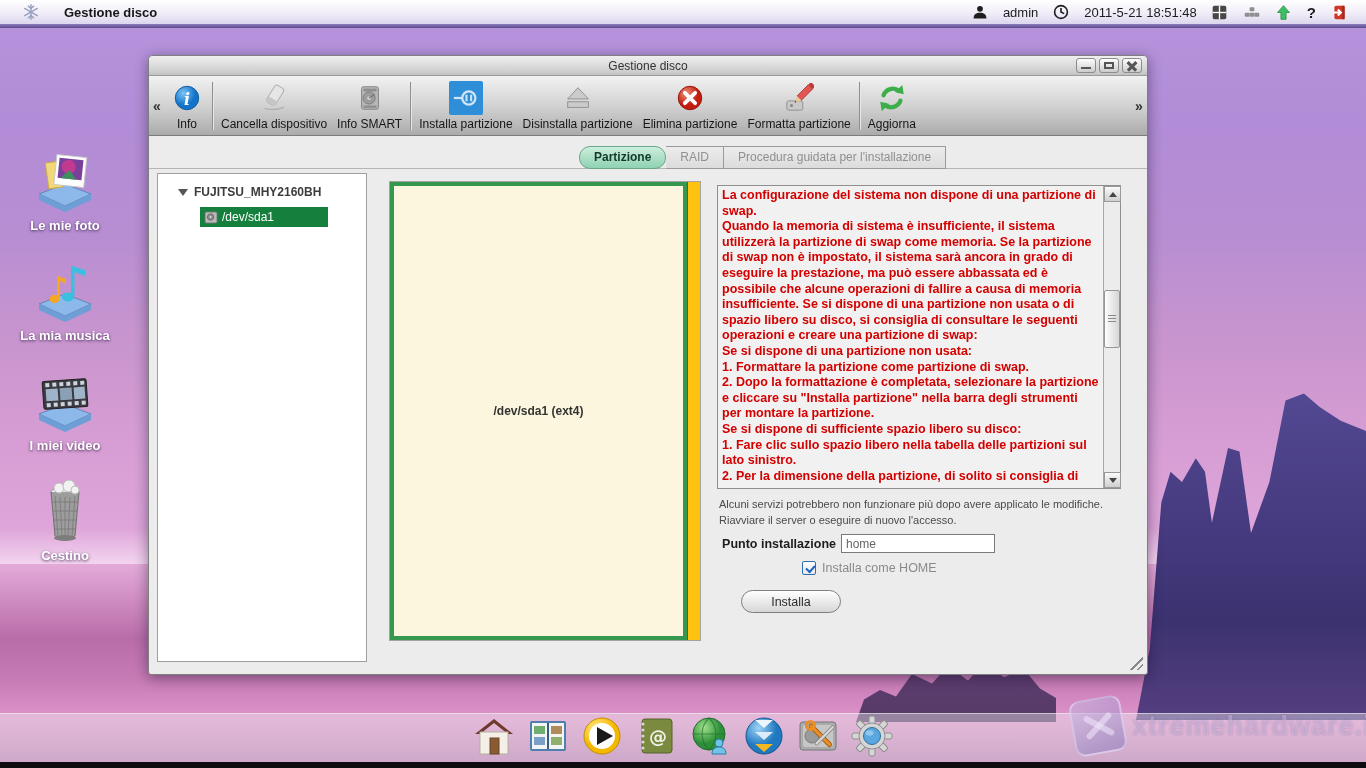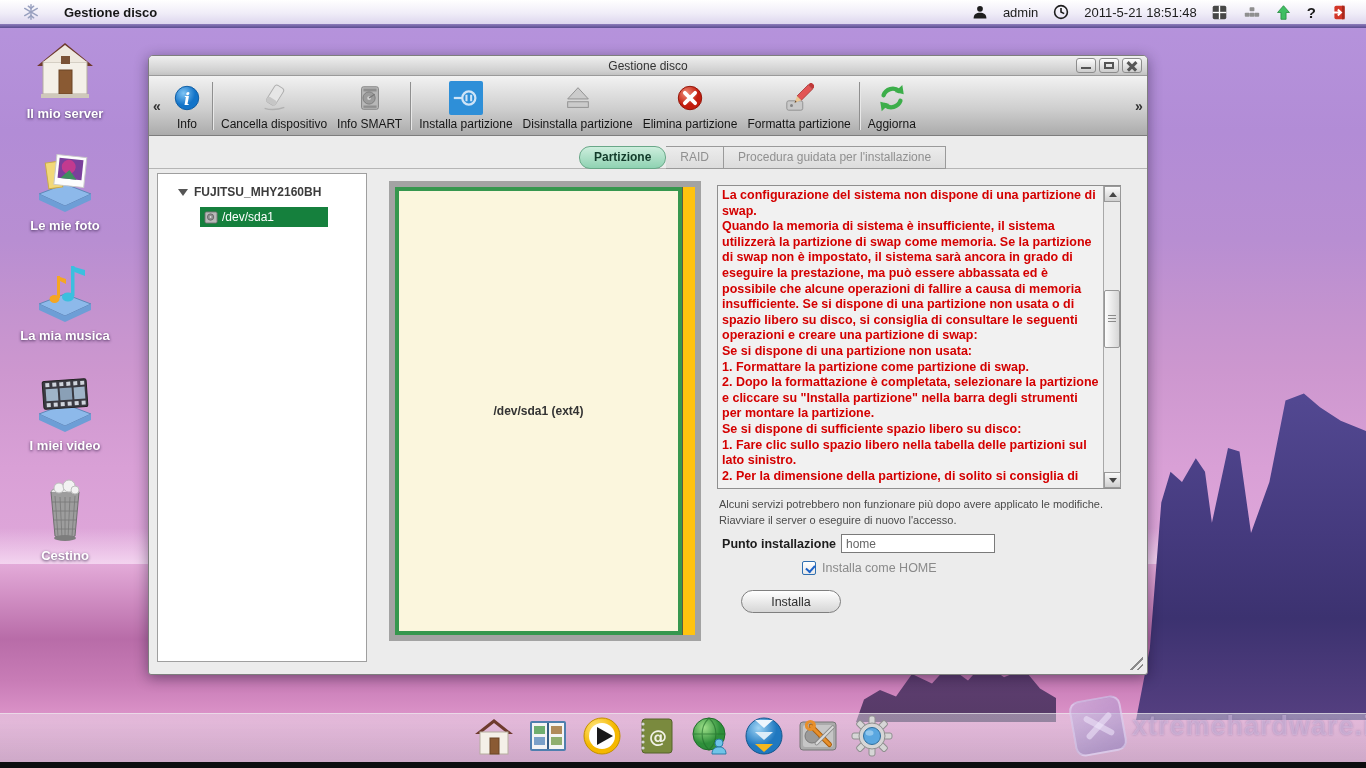--- a/index.html
+++ b/index.html
@@ -83,21 +83,21 @@
   
   .tree-panel { position:absolute; left:8px; top:117px; width:210px; height:489px;
     background:#ffffff; border:1px solid #9f9f9f; padding:11px 8px; }
   .tree-dev { font-size:12px; font-weight:bold; color:#3c3c3c; display:flex; align-items:center; gap:6px; }
   .tree-caret { width:0; height:0; border-left:5px solid transparent; border-right:5px solid transparent;
     border-top:7px solid #555; margin-left:12px; }
   .tree-part { margin:8px 0 0 34px; display:flex; align-items:center; }
   .tree-part-hl { background:#15803d; color:#fff; font-size:12px; padding:3px 8px 3px 4px; width:128px; display:flex; align-items:center; gap:3px; }
 
   
-  .pmap { position:absolute; left:240px; top:125px; width:312px; height:460px; border:6px solid #a3a3a3; display:flex; }
+  .pmap { position:absolute; left:240px; top:125px; width:312px; height:460px; border:1px solid #a3a3a3; display:flex; }
   .pmap-part { flex:1 1 auto; border:4px solid #36974e; background:#fbf6dd;
     display:flex; align-items:center; justify-content:center; }
   .pmap-label { font-size:12px; font-weight:bold; color:#333; }
   .pmap-free { flex:0 0 13px; background:#ffc30f; border-left:1px solid #5c5c40; }
 
   
   .info-box { position:absolute; left:568px; top:129px; width:404px; height:304px;
     background:#f1f1f1; border:1px solid #8f8f8f; }
   .info-text { position:absolute; left:4px; top:2px; width:378px; height:296px; overflow:hidden;
     font-size:12.5px; font-weight:bold; color:#d40000; line-height:15.6px; white-space:pre-line; }
@@ -218,31 +218,20 @@
         <svg viewBox="0 0 20 20" width="17" height="17">
             <rect x="4" y="2" width="12" height="16" rx="2" fill="#d23527"></rect>
             <rect x="13" y="2" width="3" height="16" fill="#a8281d"></rect>
             <path d="M2 10 H11 M8 6.5 L11.8 10 L8 13.5" fill="none" stroke="#fff" stroke-width="2.2"></path>
           </svg>
       </span>
     </div>
   </div>
   <div class="topbar-strip"></div>
 
-  <div class="dicon" style="top:36px;">
-    <svg width="64" height="66" viewBox="0 0 64 66">
-      <polygon points="4,30 32,7 60,30 54,30 32,13 10,30" fill="#6e3a2d"></polygon>
-      <rect x="10" y="26" width="44" height="32" fill="#f4f0e8" stroke="#b6ae9f"></rect>
-      <polygon points="10,26 32,9 54,26" fill="#efe9df"></polygon>
-      <rect x="26" y="34" width="13" height="24" fill="#8a5a33" stroke="#6b4526"></rect>
-      <rect x="28" y="20" width="9" height="8" fill="#7a5236"></rect>
-      <rect x="8" y="58" width="48" height="4" fill="#cfc8bb"></rect>
-    </svg>
-    <div class="dlabel">Il mio server</div>
-  </div>
 
   <div class="dicon" style="top:148px;">
     <svg width="64" height="66" viewBox="0 0 64 66">
       <polygon points="6,46 32,36 58,46 32,58" fill="#8db9ea" stroke="#5d88b8"></polygon>
       <polygon points="6,46 6,52 32,64 58,52 58,46 32,58" fill="#6d9ed6"></polygon>
       <rect x="14" y="14" width="14" height="26" fill="#f2d879" stroke="#c9ab4a" transform="rotate(-8 21 27)"></rect>
       <g transform="rotate(6 37 26)">
         <rect x="22" y="8" width="30" height="30" fill="#fdfdfd" stroke="#c9c9c9"></rect>
         <rect x="25" y="11" width="24" height="20" fill="#7a3f9b"></rect>
         <circle cx="35" cy="19" r="7" fill="#c23a8f"></circle>

